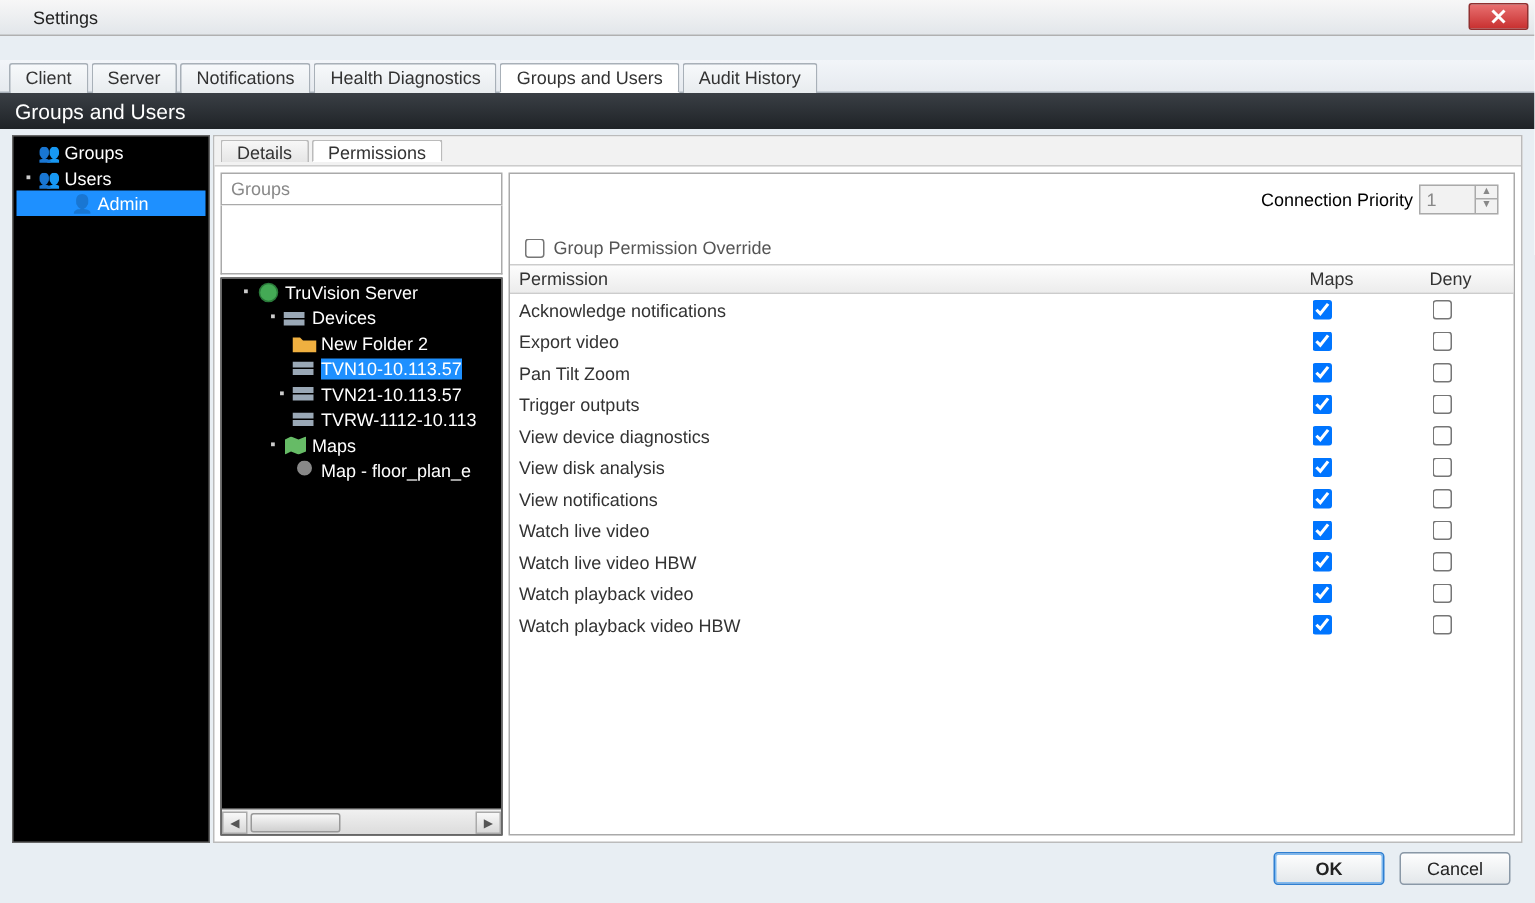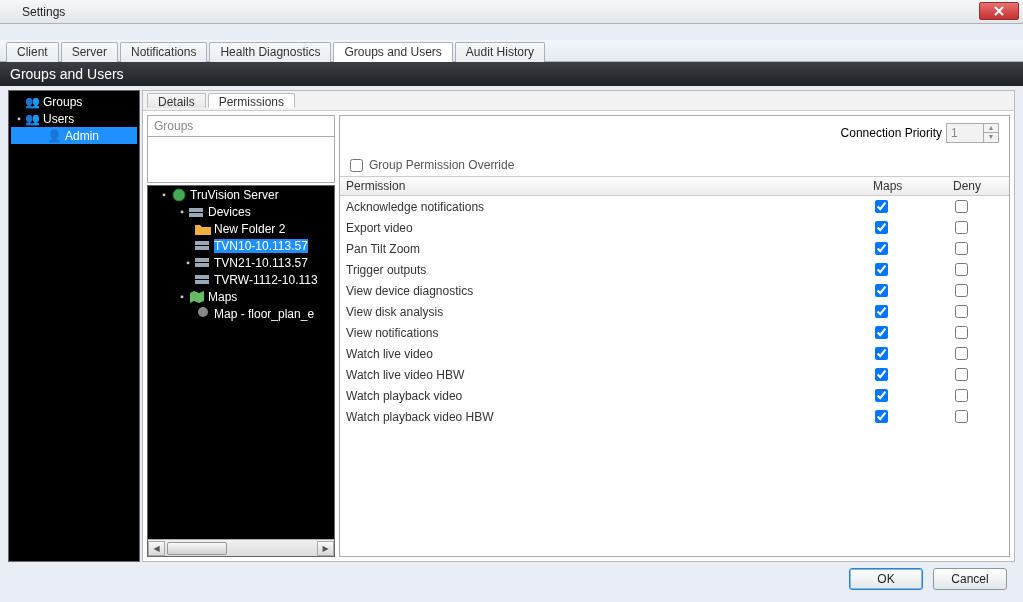--- a/index.html
+++ b/index.html
@@ -87,21 +87,21 @@
 .perm-body { }
 .perm-row { display:flex; height:21px; align-items:center; padding-left:6px;}
 .perm-row .c1 { flex:1; color:#333;}
 .perm-row .c2 { width:80px; display:flex; justify-content:flex-start; padding-left:6px;}
 .perm-row .c3 { width:60px; display:flex; justify-content:flex-start; padding-left:6px;}
 input[type=checkbox] { width:13px; height:13px; }
 
 
 .bottom { height:34px; display:flex; justify-content:flex-end; align-items:center; padding-right:16px; gap:10px;}
 .btn-std { width:74px; height:22px; background:linear-gradient(to bottom,#fefefe,#e3e7ea); border:1px solid #8a98a6; border-radius:3px; cursor:pointer; display:flex;align-items:center;justify-content:center; color:#222;}
-.btn-std.primary { border:1px solid #2f7fd1; box-shadow:0 0 0 1px #7db8ef inset;}
+.btn-std.primary { border:1px solid #2f7fd1; box-shadow:0 0 0 1px #7db8ef inset;font-weight:bold;}
 
 
 .folder-svg { fill:#f0b040; }
 .disk-svg { fill:#9aa8b6;}
 .globe-svg { fill:#44aa55;}
 .map-svg { fill:#66bb66;}
 .pin-svg { fill:#888;}
 </style>
 </head>
 <body>

